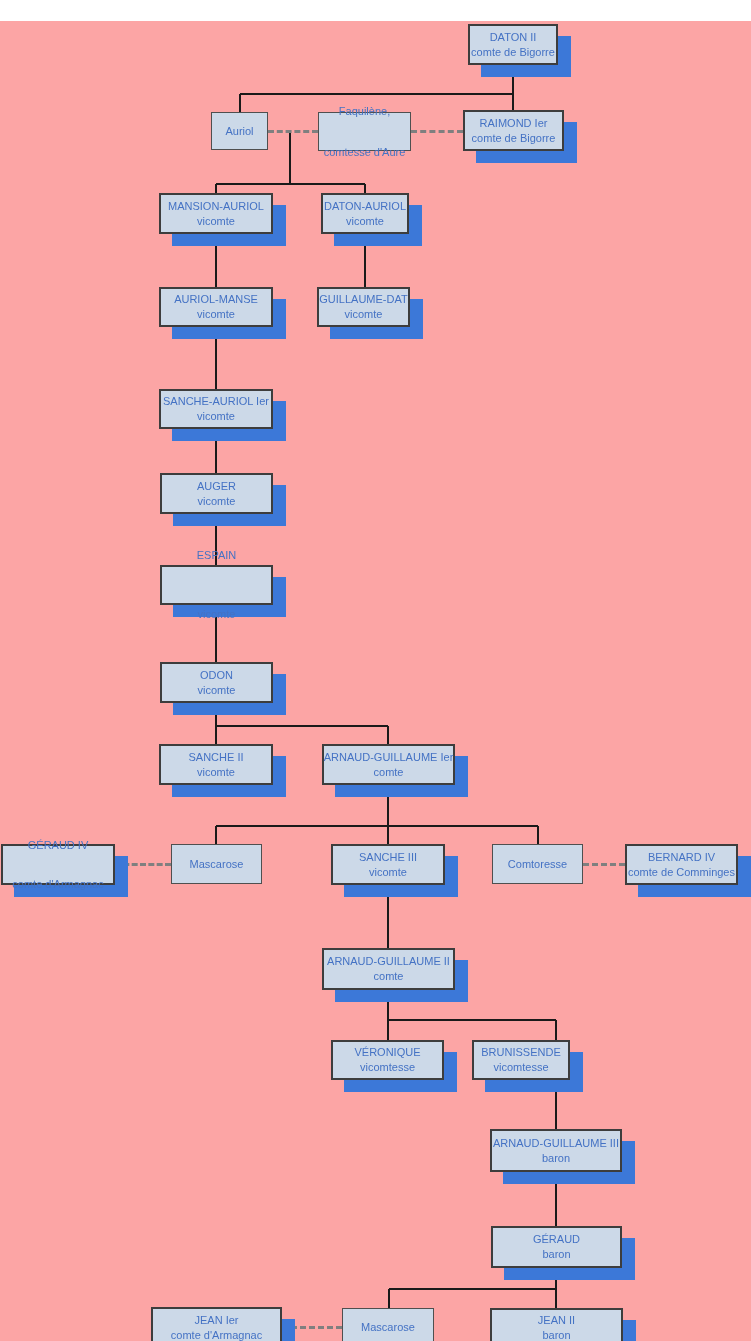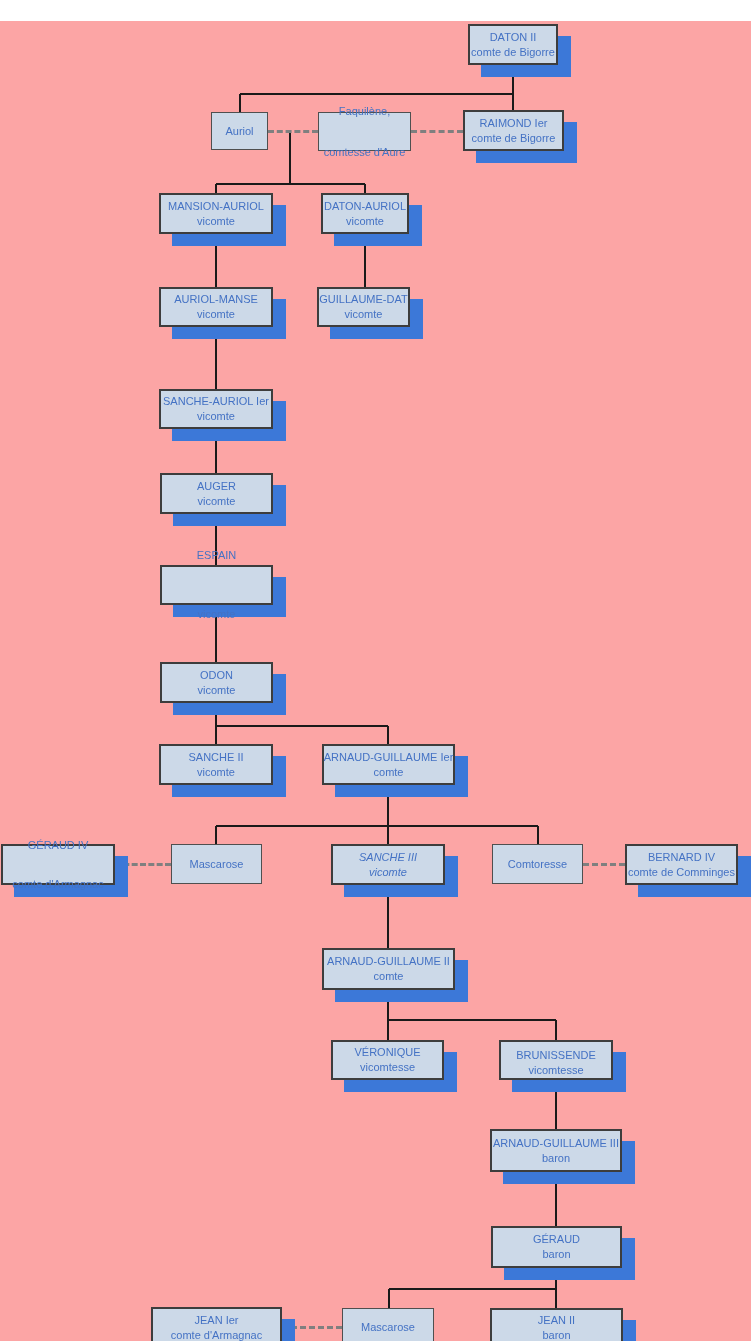--- a/index.html
+++ b/index.html
@@ -128,40 +128,40 @@
         <div class="nm">ARNAUD-GUILLAUME Ier</div>
         <div class="ttl">comte</div>
       </div>
       <div class="node shadow" style="left: 1px; top: 823px; width: 114px; height: 41px; gap: 24px;">
         <div class="nm">GÉRAUD IV</div>
         <div class="ttl">comte d'Armagnac</div>
       </div>
       <div class="node thin" style="left: 171px; top: 823px; width: 91px; height: 40px;">
         <div class="nm">Mascarose</div>
       </div>
-      <div class="node shadow" style="left: 331px; top: 823px; width: 114px; height: 41px; font-style: italic;">
+      <div class="node shadow" style="left: 331px; top: 823px; width: 114px; height: 41px;">
         <div class="nm">SANCHE III</div>
         <div class="ttl">vicomte</div>
       </div>
       <div class="node thin" style="left: 492px; top: 823px; width: 91px; height: 40px;">
         <div class="nm">Comtoresse</div>
       </div>
       <div class="node shadow" style="left: 625px; top: 823px; width: 113px; height: 41px;">
         <div class="nm">BERNARD IV</div>
         <div class="ttl">comte de Comminges</div>
       </div>
       <div class="node shadow" style="left: 322px; top: 927px; width: 133px; height: 42px;">
         <div class="nm">ARNAUD-GUILLAUME II</div>
         <div class="ttl">comte</div>
       </div>
       <div class="node shadow" style="left: 331px; top: 1019px; width: 113px; height: 40px;">
         <div class="nm">VÉRONIQUE</div>
         <div class="ttl">vicomtesse</div>
       </div>
-      <div class="node shadow" style="left: 499px; top: 1019px; width: 114px; height: 40px; justify-content: flex-end;">
+      <div class="node shadow" style="left: 472px; top: 1019px; width: 98px; height: 40px;">
         <div class="nm">BRUNISSENDE</div>
         <div class="ttl">vicomtesse</div>
       </div>
       <div class="node shadow" style="left: 490px; top: 1108px; width: 132px; height: 43px;">
         <div class="nm">ARNAUD-GUILLAUME III</div>
         <div class="ttl">baron</div>
       </div>
       <div class="node shadow" style="left: 491px; top: 1205px; width: 131px; height: 42px;">
         <div class="nm">GÉRAUD</div>
         <div class="ttl">baron</div>

